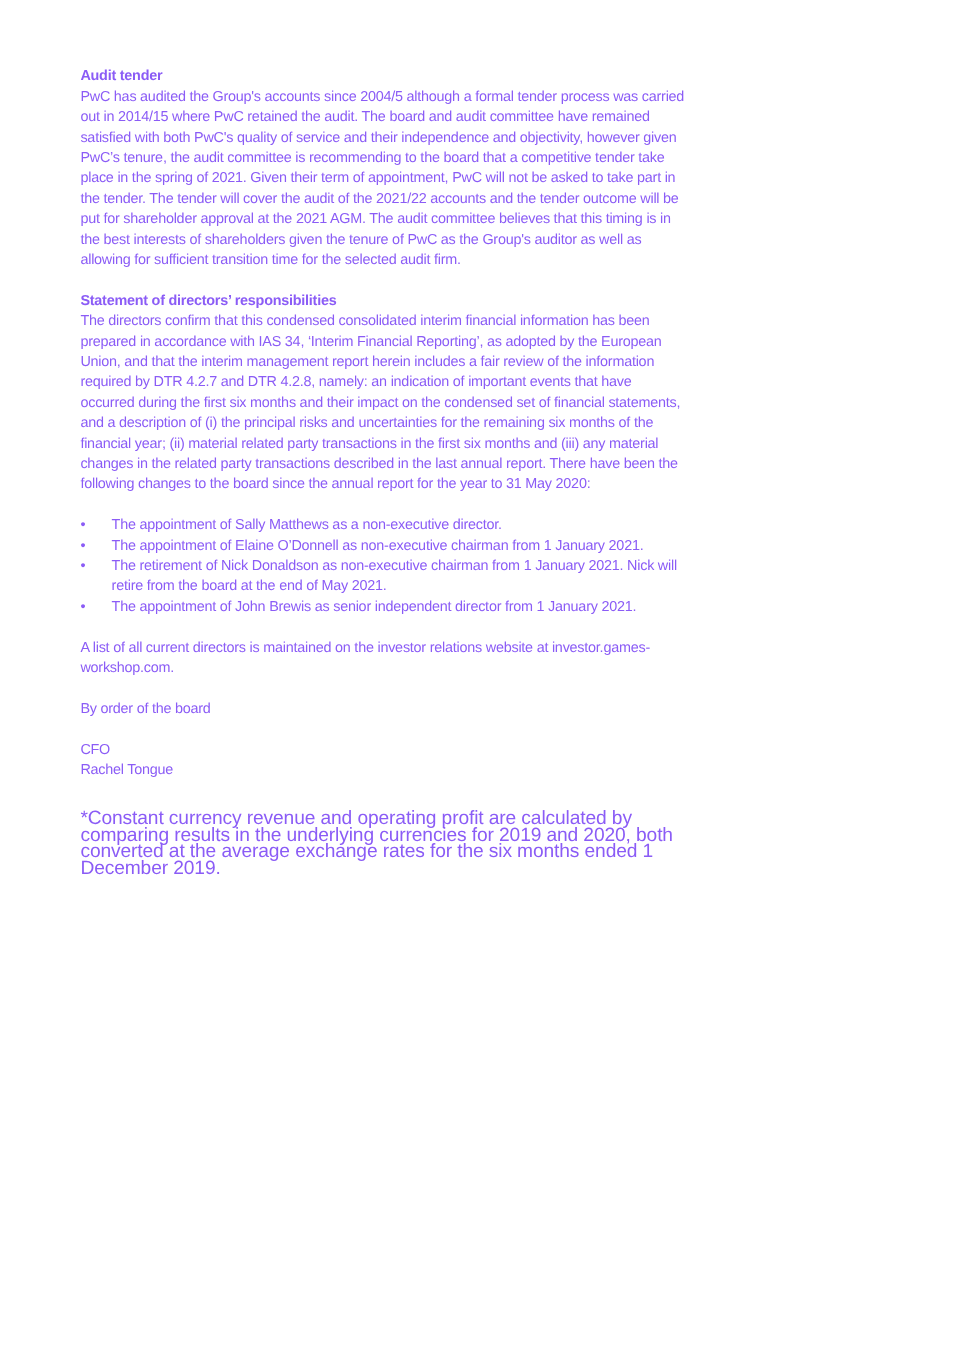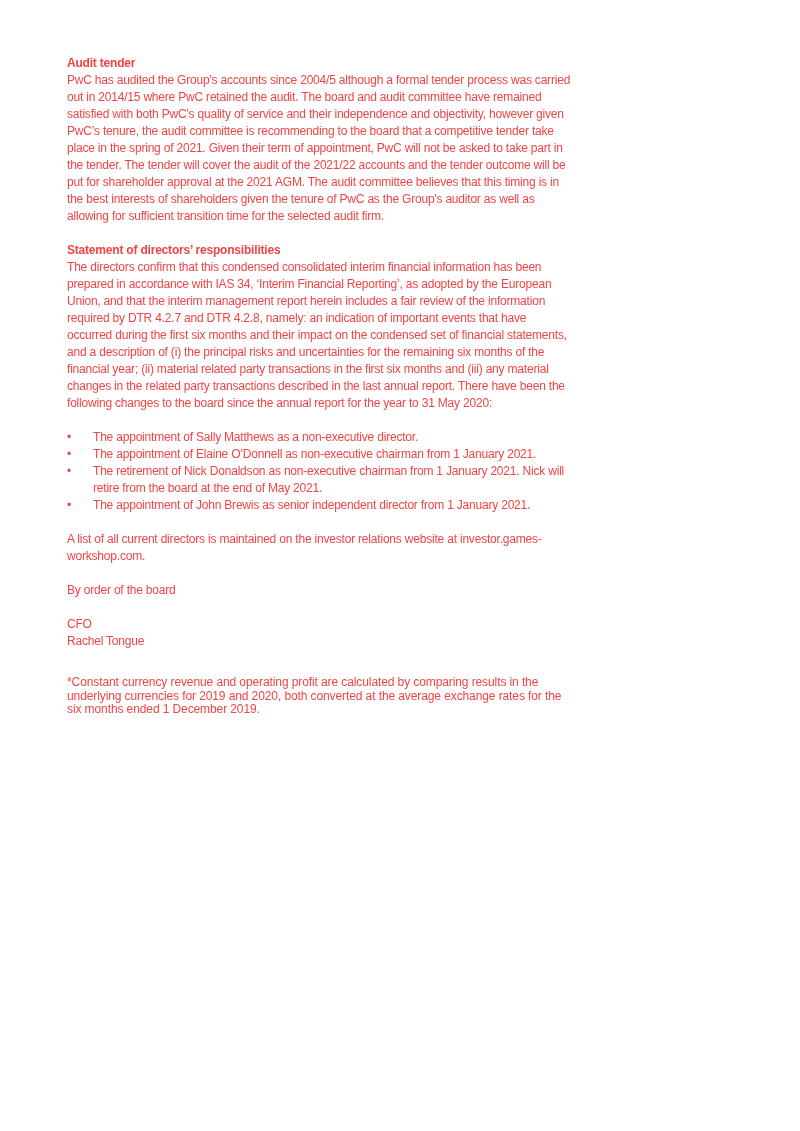--- a/index.html
+++ b/index.html
@@ -4,21 +4,21 @@
 <style>
   * { margin: 0; padding: 0; box-sizing: border-box; }
   html, body { background: #ffffff; }
   .page {
     position: relative;
     width: 641px;
     height: 1131px;
     background: #ffffff;
     overflow: hidden;
     font-family: "Liberation Sans", sans-serif;
-    color: #ef4444;
+    color: #8b5cf6;
   }
   .content {
     padding: 55px 67px 0 67px;
     font-size: 12px;
     line-height: 17px;
     letter-spacing: -0.2px;
   }
   .heading {
     font-weight: 700;
   }
@@ -39,21 +39,21 @@
     width: 26px;
   }
   ul.bullets .bullet-text {
     flex: 1 1 auto;
   }
   .sig-block {
     margin: 0 0 17px 0;
   }
   .footnote {
     margin-top: 26px;
-    font-size: 12px;
+    font-size: 16px;
     line-height: 13.5px;
     letter-spacing: -0.1px;
   }
 </style>
 </head>
 <body>
 
 <div class="page">
   <div class="content">
 

